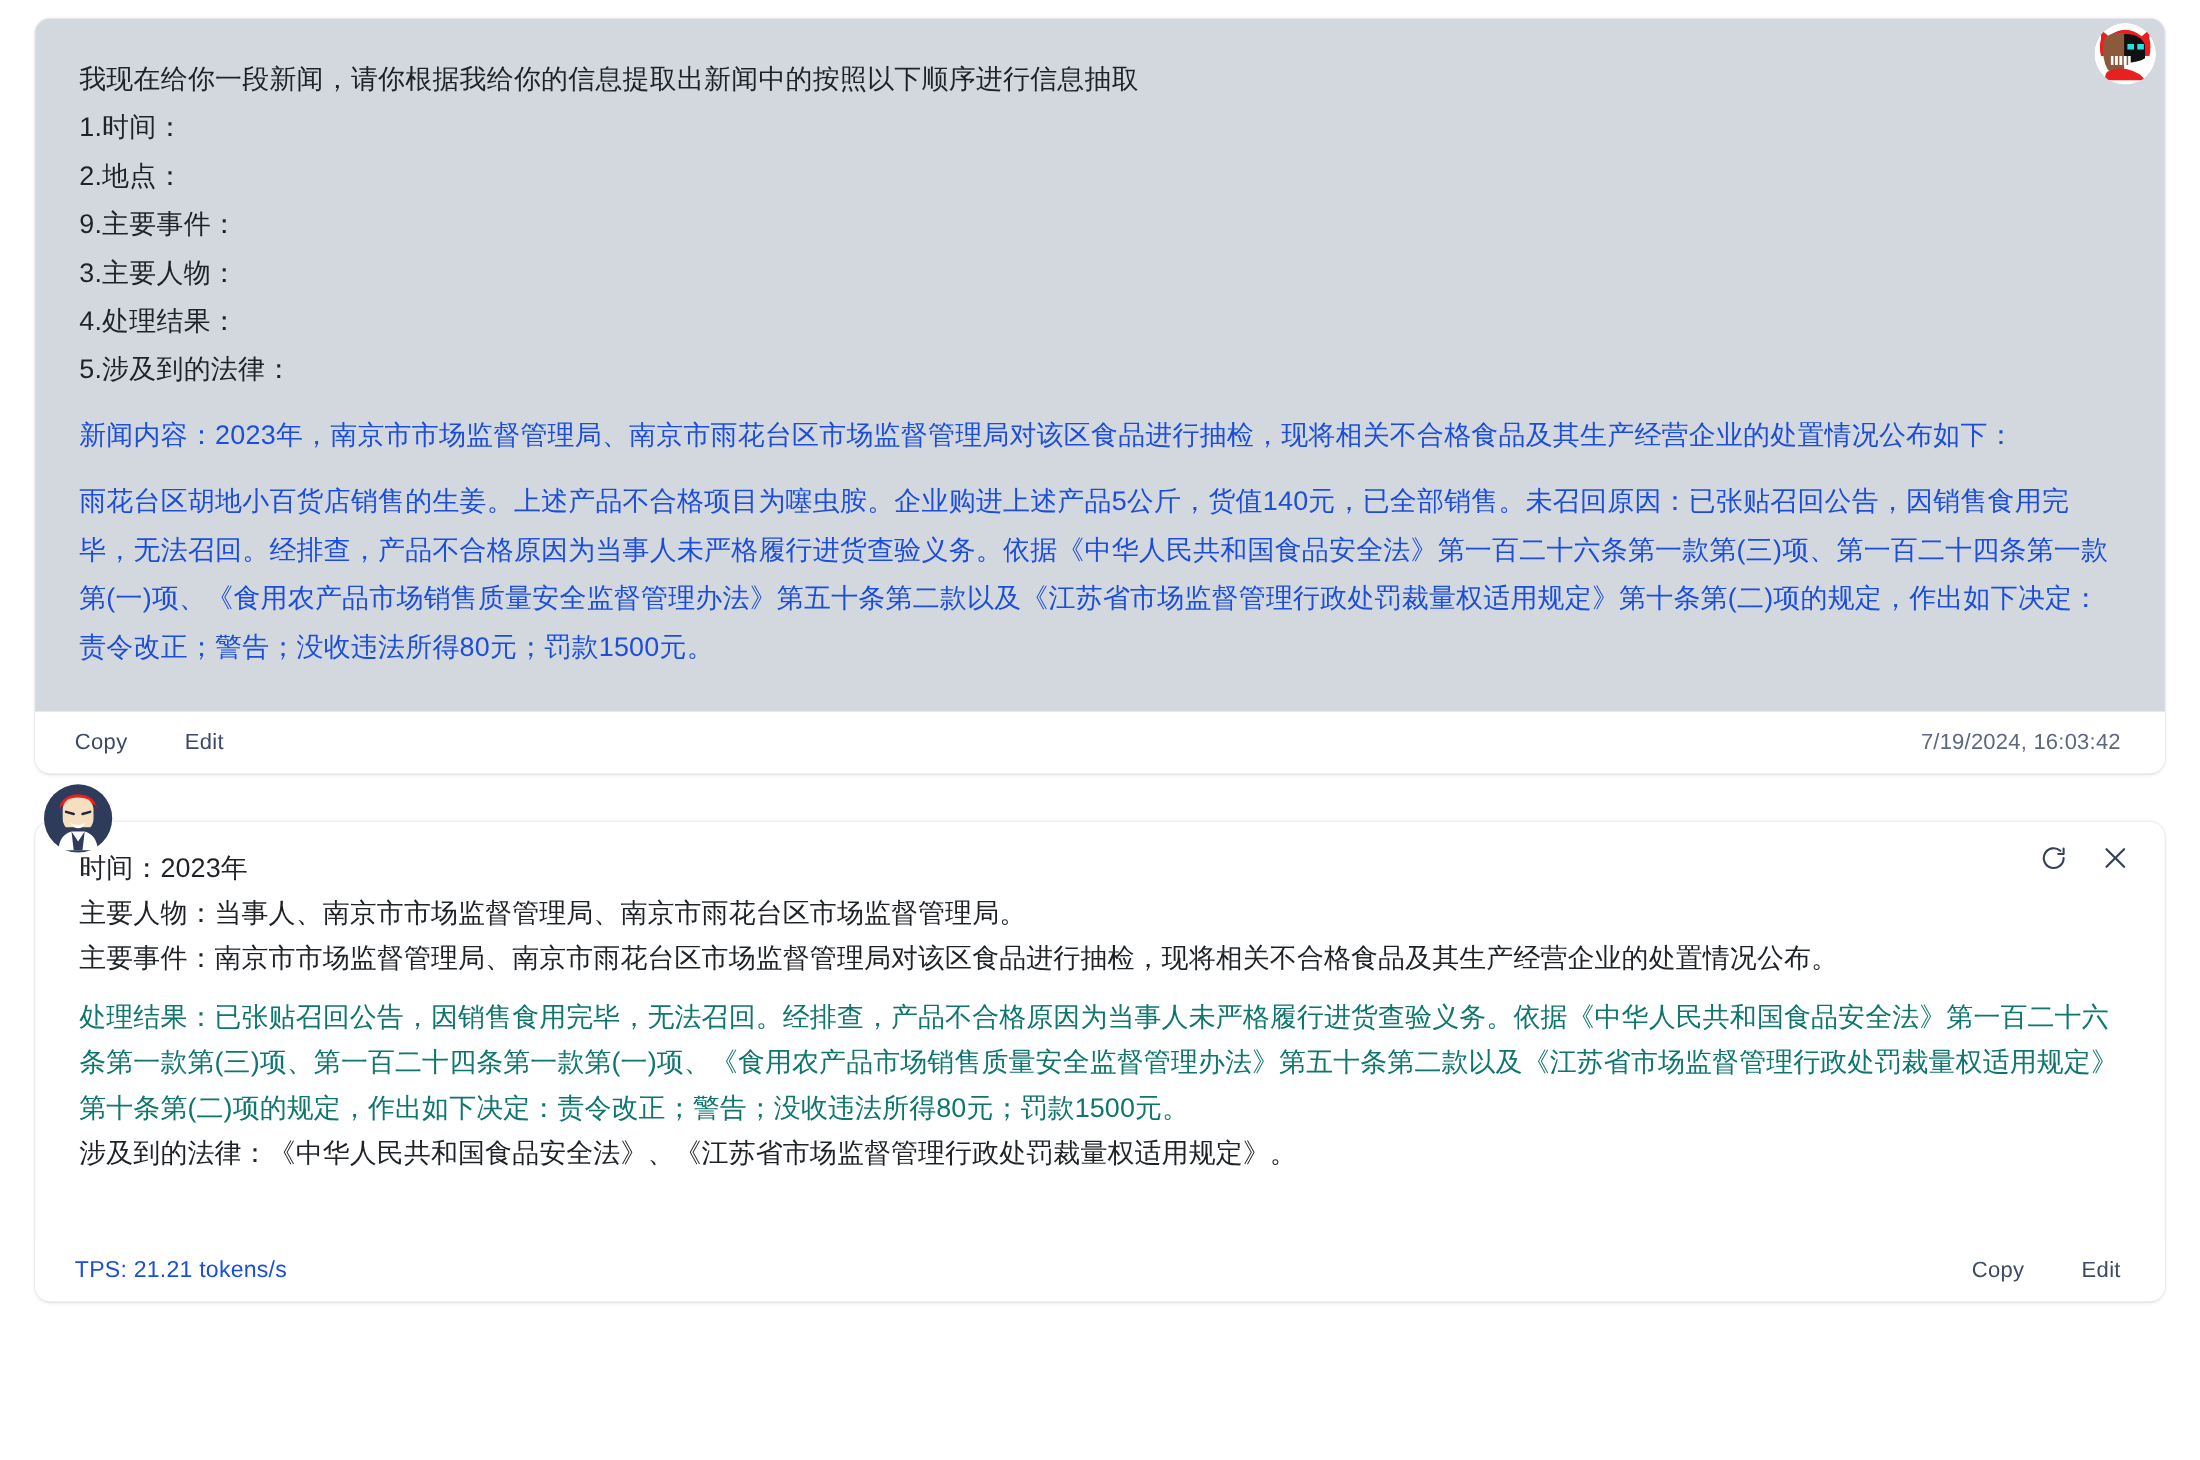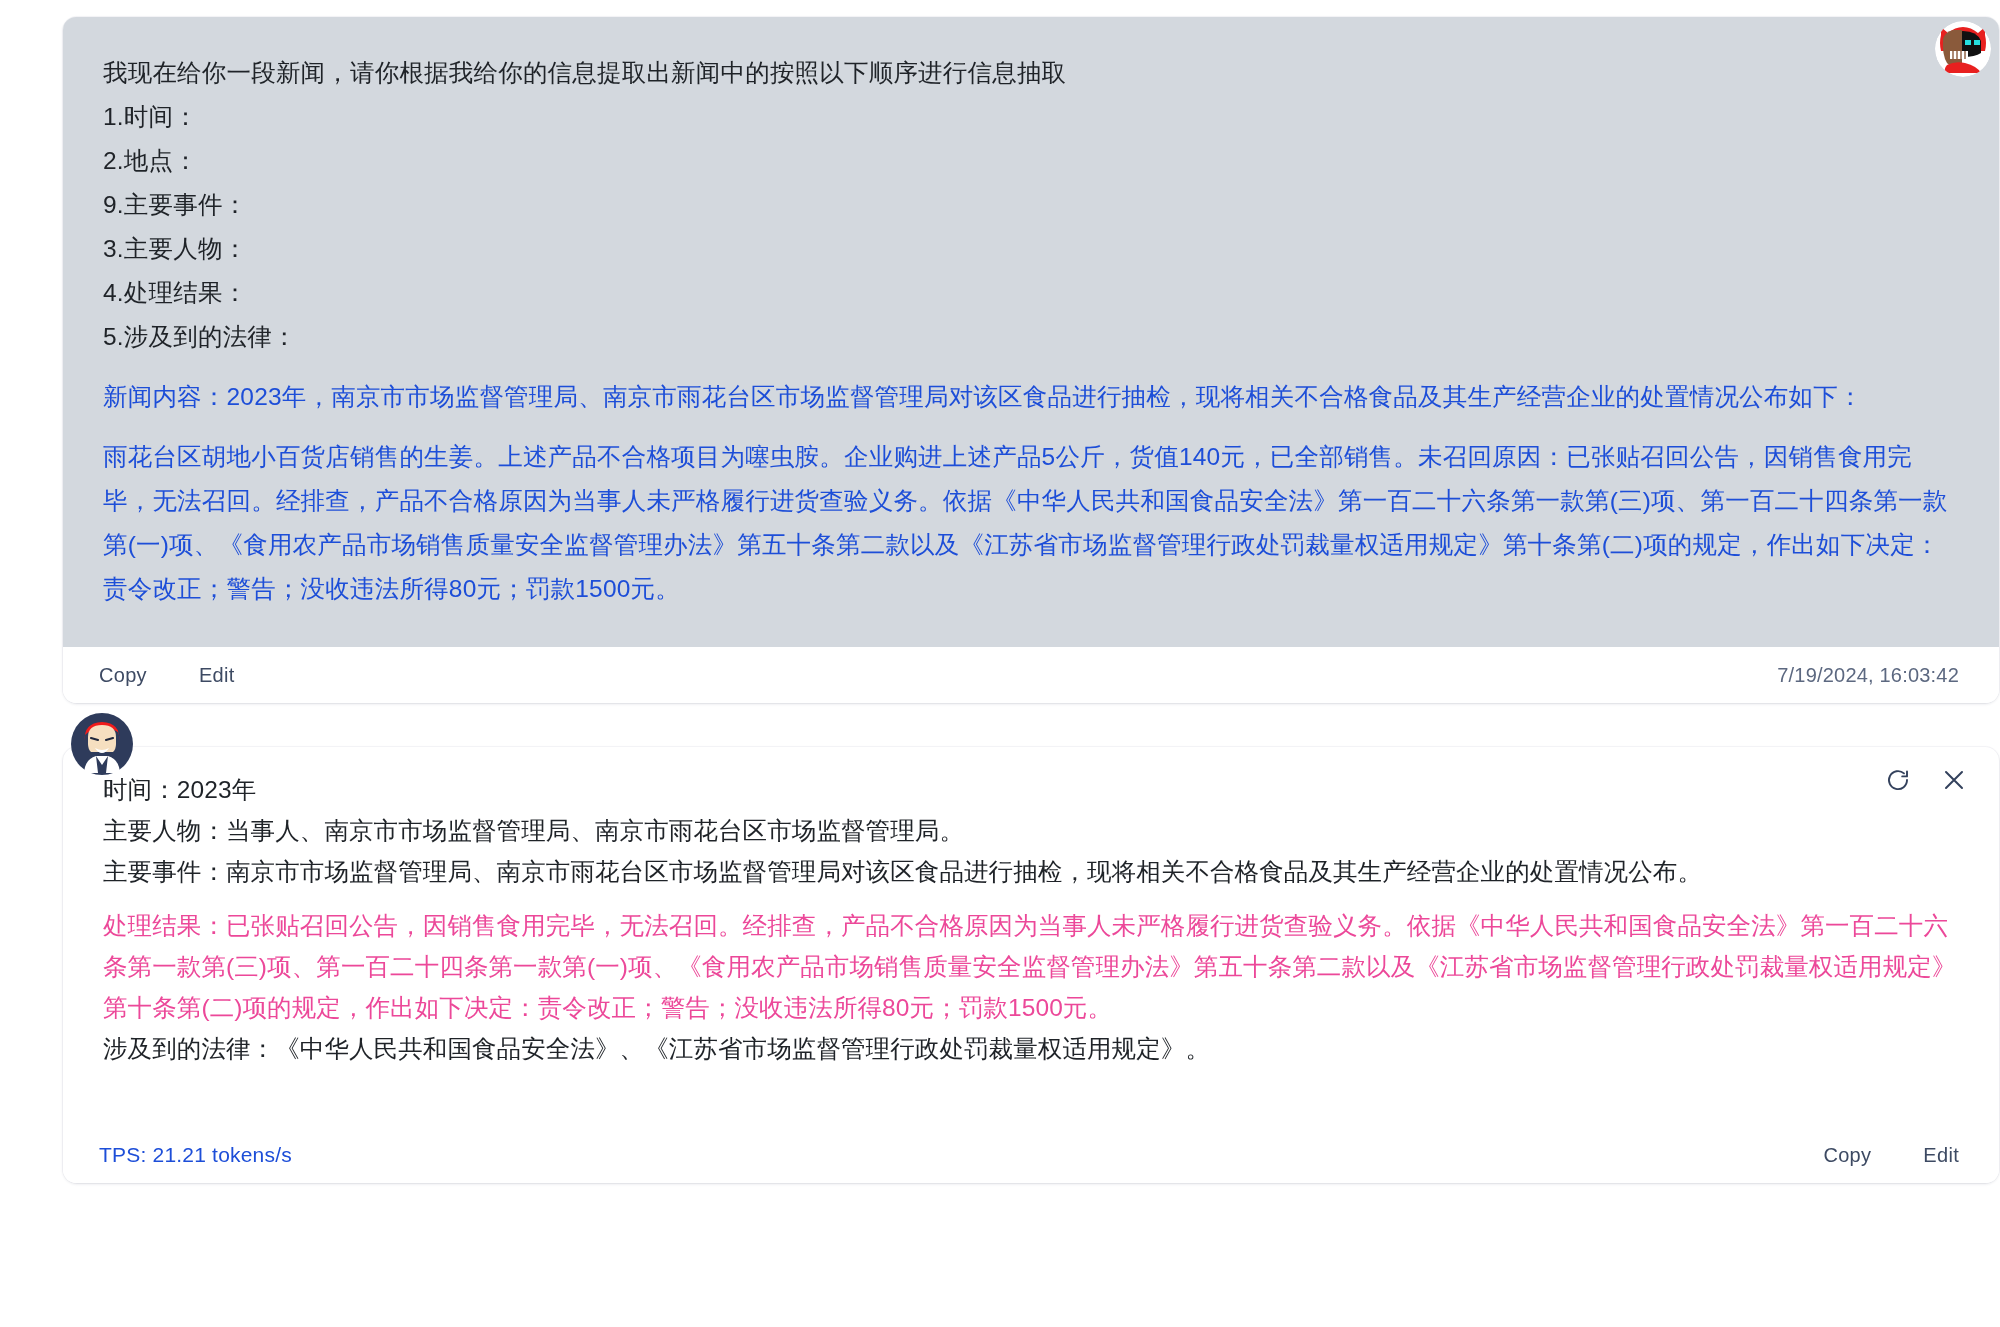--- a/index.html
+++ b/index.html
@@ -16,21 +16,20 @@
     position: relative;
   }
 
   
   #app {
     position: relative;
     width: 1608px;
     height: 1327px;
     background: #ffffff;
     box-sizing: border-box;
-    margin-left: 31px;
   }
 
   .chat-scroll {
     position: absolute;
     left: 0;
     top: 0;
     width: 2000px;
     height: 1327px;
     box-sizing: border-box;
     padding: 10px 14px 0 14px;
@@ -139,21 +138,21 @@
 
   .assistant-line {
     font-size: 24.5px;
     line-height: 41px;
     color: #1f2328;
     letter-spacing: 0.1px;
   }
   .assistant-para {
     font-size: 24.5px;
     line-height: 41px;
-    color: #ec4899;
+    color: #0f766e;
     letter-spacing: 0.1px;
     margin-top: 13px;
   }
 
   .assistant-actions {
     position: absolute;
     right: 30px;
     top: 18px;
     display: flex;
     align-items: center;

